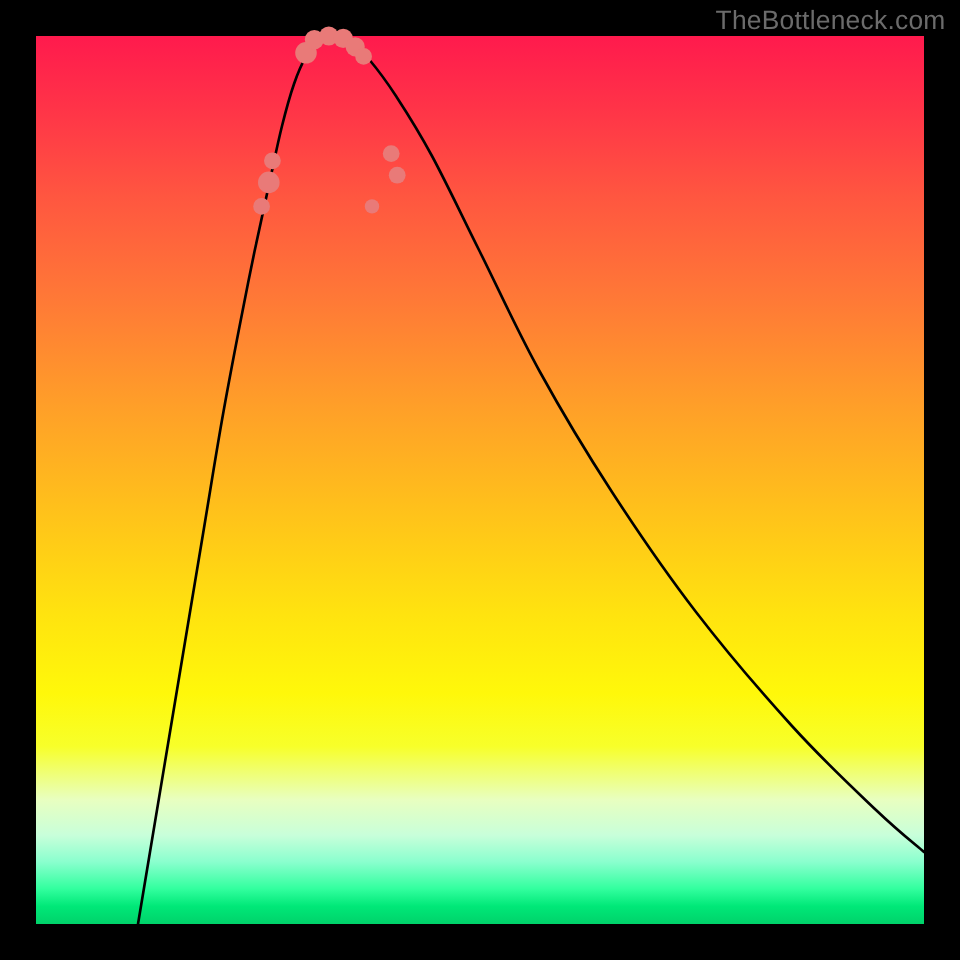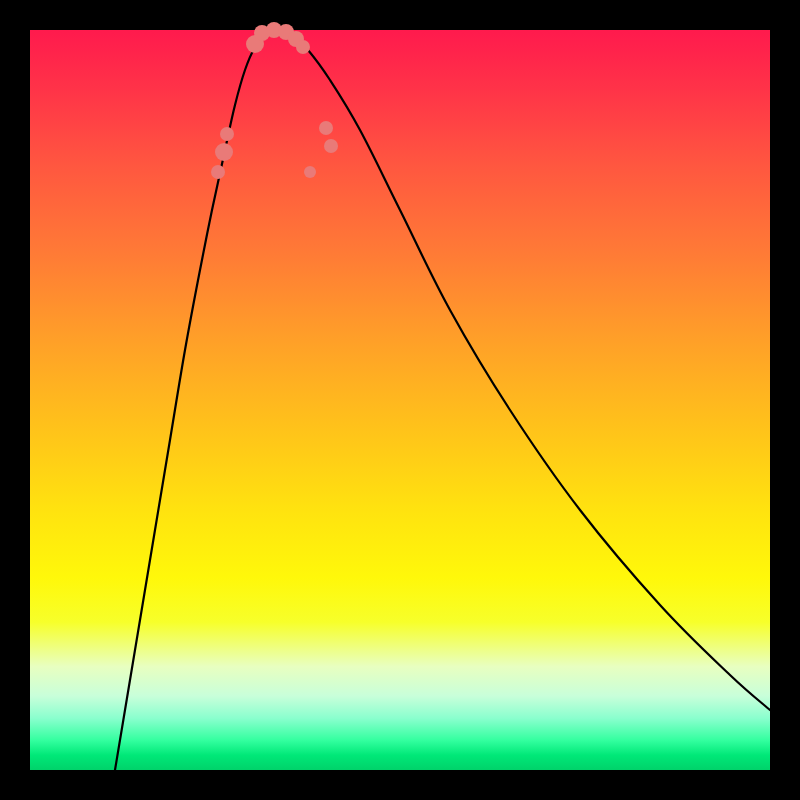--- a/index.html
+++ b/index.html
@@ -59,20 +59,21 @@
     width: 740px;
     height: 740px;
     overflow: visible;
   }
 </style>
 </head>
 <body>
 
 <div class="frame">
 
+  <div class="watermark">TheBottleneck.com</div>
 
   <div class="plot-area">
     <svg class="curve" viewBox="0 0 740 740" preserveAspectRatio="none">
       <path id="curve-path" fill="none" stroke="#000000" stroke-width="2.2" stroke-linecap="round" d="M 85 740 C 86.8 729.2, 90.5 707.0, 95 680 C 99.5 653.0, 104.6 622.4, 110 590 C 115.4 557.6, 119.6 532.4, 125 500 C 130.4 467.6, 134.6 442.4, 140 410 C 145.4 377.6, 149.6 350.6, 155 320 C 160.4 289.4, 165.1 265.2, 170 240 C 174.9 214.8, 177.5 201.6, 182 180 C 186.5 158.4, 190.9 138.9, 195 120 C 199.1 101.1, 201.4 89.4, 205 75 C 208.6 60.6, 211.4 50.4, 215 40 C 218.6 29.6, 221.4 23.3, 225 17 C 228.6 10.7, 230.9 8.1, 235 5 C 239.1 1.9, 243.1 0.0, 248 0 C 252.9 0.0, 256.6 1.4, 262 5 C 267.4 8.6, 271.2 11.9, 278 20 C 284.8 28.1, 290.6 35.6, 300 50 C 309.4 64.4, 317.4 76.6, 330 100 C 342.6 123.4, 353.8 147.6, 370 180 C 386.2 212.4, 400.2 244.0, 420 280 C 439.8 316.0, 456.6 344.0, 480 380 C 503.4 416.0, 523.0 444.9, 550 480 C 577.0 515.1, 603.0 545.3, 630 575 C 657.0 604.7, 680.2 626.1, 700 645 C 719.8 663.9, 732.8 673.7, 740 680"></path>
       <g id="dots-group">
           <circle cx="188" cy="142" r="7" fill="#e97a78"></circle>
           <circle cx="194" cy="122" r="9" fill="#e97a78"></circle>
           <circle cx="197" cy="104" r="7" fill="#e97a78"></circle>
           <circle cx="225" cy="14" r="9" fill="#e97a78"></circle>
           <circle cx="232" cy="3" r="8" fill="#e97a78"></circle>

